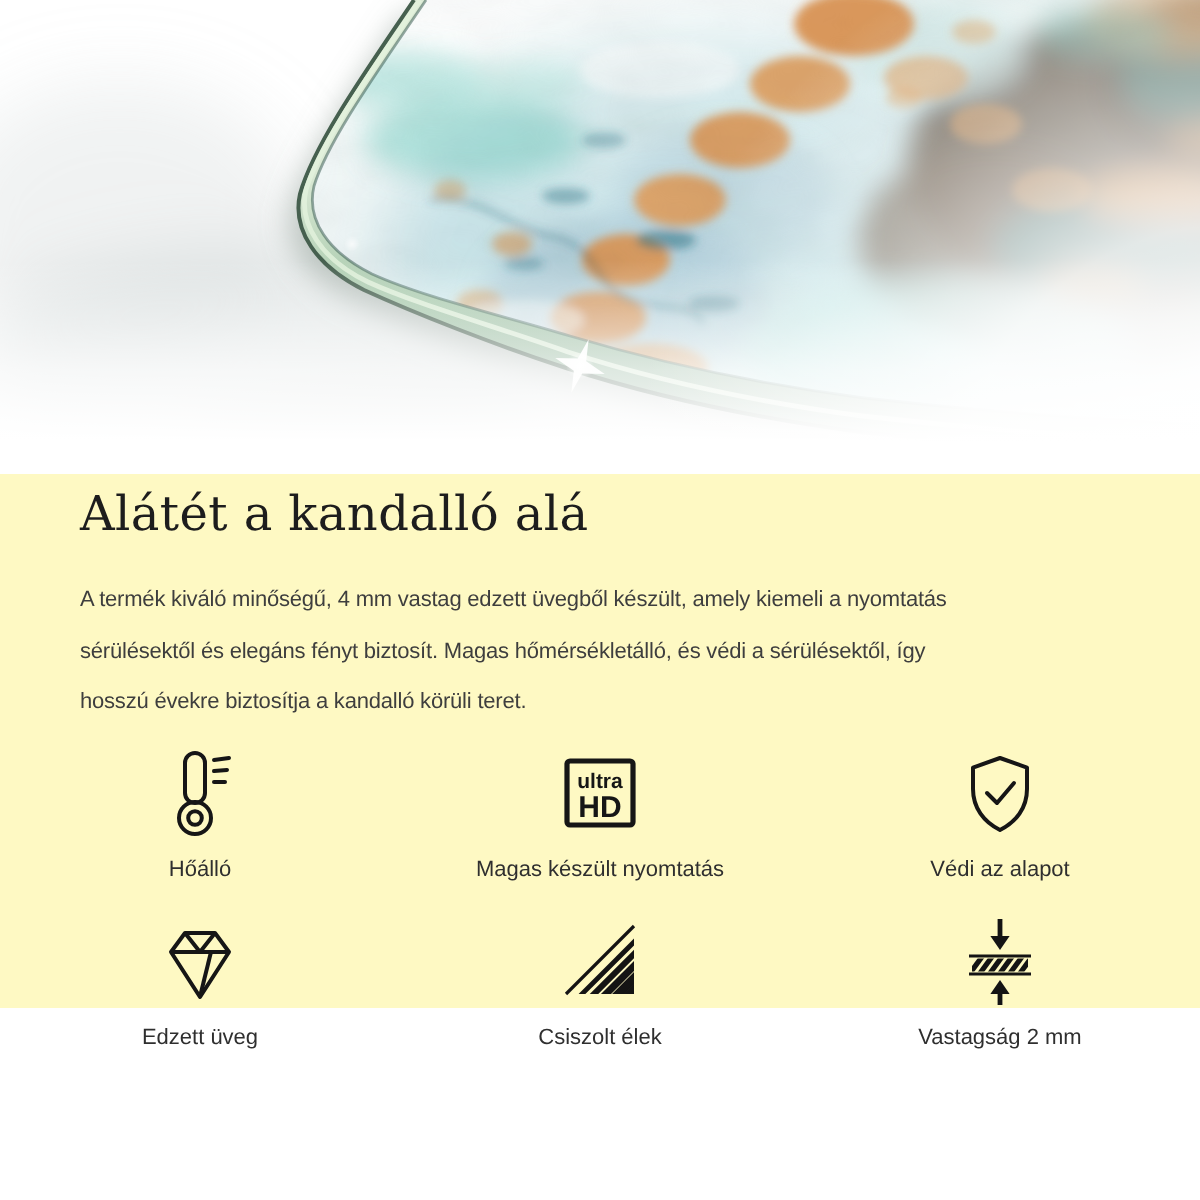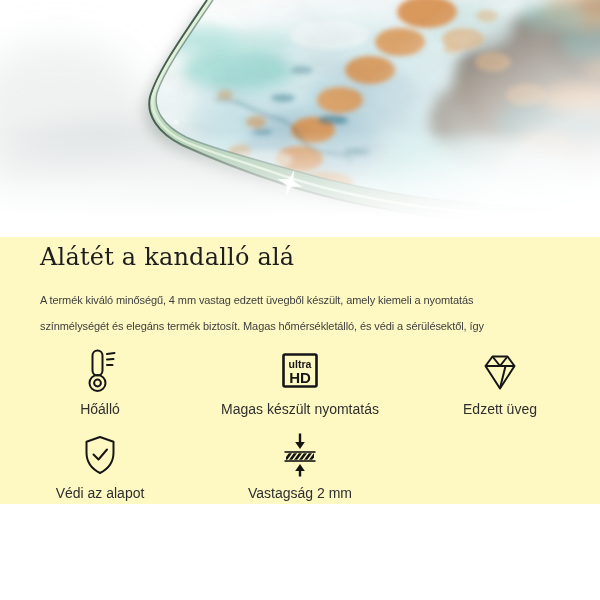--- a/index.html
+++ b/index.html
@@ -18,21 +18,21 @@
     margin:4px 0 0 0;letter-spacing:0.2px;
   }
   .body-text{margin-top:15px;font-size:11px;line-height:25.5px;color:#3e3e3e;letter-spacing:-0.1px;}
   .body-line{white-space:nowrap;}
   .features{
     width:600px;margin-top:8px;display:grid;
     grid-template-columns:200px 200px 200px;row-gap:14px;
   }
   .feature{display:flex;flex-direction:column;align-items:center;}
   .ficon{height:48px;display:flex;align-items:center;justify-content:center;}
-  .flabel{margin-top:6px;font-size:14px;line-height:16px;color:#2f2f2f;}
+  .flabel{margin-top:6px;font-size:11px;line-height:16px;color:#2f2f2f;}
   .icon-stroke{stroke:#161616;fill:none;stroke-width:2;}
 </style>
 </head>
 <body>
 
 <div class="page">
 
   <div class="hero">
     <svg width="600" height="237" viewBox="0 0 600 237">
       <defs>
@@ -162,21 +162,22 @@
       <rect width="600" height="237" fill="url(#fadeV)"></rect>
       <rect width="600" height="237" fill="url(#fadeCorner)"></rect>
     </svg>
   </div>
 
   <div class="content-text">
     <h1 class="headline"><span>Alátét a kandalló alá</span><br></h1>
 
     <div class="body-text">
       <div class="body-line">A termék kiváló minőségű, 4 mm vastag edzett üvegből készült, amely kiemeli a nyomtatás</div>
-      <div class="body-line">színmélységét és elegáns termék biztosít. Magas hőmérsékletálló, és védi a sérülésektől, így</div>
+      <div class="body-line">sérülésektől és elegáns fényt biztosít. Magas hőmérsékletálló, és védi a sérülésektől, így</div>
+      <div class="body-line">hosszú évekre biztosítja a kandalló körüli teret.</div>
     </div>
   </div>
 
   <div class="features">
 
     <div class="feature">
       <div class="ficon">
         <svg width="34" height="48" viewBox="0 0 34 48">
           <rect class="icon-stroke" x="9.5" y="3.5" width="10" height="25" rx="5"></rect>
           <circle class="icon-stroke" cx="14.5" cy="36" r="8"></circle>
@@ -195,40 +196,61 @@
           <rect x="5.5" y="5.5" width="33" height="32" rx="1.5" fill="none" stroke="#161616" stroke-width="2.6"></rect>
           <text x="22" y="19" text-anchor="middle" font-family="Liberation Sans, sans-serif" font-size="10.5" font-weight="700" fill="#161616">ultra</text>
           <text x="22" y="33.5" text-anchor="middle" font-family="Liberation Sans, sans-serif" font-size="15" font-weight="700" fill="#161616">HD</text>
         </svg>
       </div>
       <div class="flabel">Magas készült nyomtatás</div>
     </div>
 
     <div class="feature">
       <div class="ficon">
+        <svg width="44" height="44" viewBox="0 0 44 44">
+          <path class="icon-stroke" stroke-width="2.1" stroke-linejoin="round" d="M22 4 L35.5 8.8 V19.5 C35.5 29 30 36 22 40 C14 36 8.5 29 8.5 19.5 V8.8 Z"></path>
+          <path class="icon-stroke" stroke-width="2.3" stroke-linecap="round" stroke-linejoin="round" d="M15.5 21.5 L20.5 26.5 L29 16.5"></path>
+        </svg>
+      </div>
+      <div class="flabel">Védi az alapot</div>
+    </div>
+
+    <div class="feature">
+      <div class="ficon">
         <svg width="46" height="44" viewBox="0 0 46 44">
           <path class="icon-stroke" stroke-linejoin="round" d="M8.5 17 L15.5 7.5 H30.5 L37.5 17 L23 39.5 Z"></path>
           <path class="icon-stroke" stroke-width="1.7" d="M8.5 17 H37.5"></path>
           <path class="icon-stroke" stroke-width="1.7" stroke-linejoin="round" d="M15.5 7.5 L23 17 L30.5 7.5"></path>
           <path class="icon-stroke" stroke-width="1.7" d="M28.5 17 L23.2 38.5"></path>
         </svg>
       </div>
       <div class="flabel">Edzett üveg</div>
     </div>
 
     <div class="feature">
       <div class="ficon">
         <svg width="44" height="44" viewBox="0 0 44 44">
-          <path class="icon-stroke" stroke-width="2.1" stroke-linejoin="round" d="M22 4 L35.5 8.8 V19.5 C35.5 29 30 36 22 40 C14 36 8.5 29 8.5 19.5 V8.8 Z"></path>
-          <path class="icon-stroke" stroke-width="2.3" stroke-linecap="round" stroke-linejoin="round" d="M15.5 21.5 L20.5 26.5 L29 16.5"></path>
-        </svg>
-      </div>
-      <div class="flabel">Védi az alapot</div>
-    </div>
-
+          <defs>
+              <clipPath id="triClip">
+                <polygon points="5,38 39,38 39,4"></polygon>
+              </clipPath>
+            </defs>
+          <line x1="5" y1="38" x2="39" y2="4" stroke="#141414" stroke-width="1.6"></line>
+          <g clip-path="url(#triClip)" stroke="#141414">
+            <line x1="7" y1="44" x2="44" y2="7" stroke-width="2.4"></line>
+            <line x1="13" y1="44" x2="44" y2="13" stroke-width="3"></line>
+            <line x1="19" y1="44" x2="44" y2="19" stroke-width="3.6"></line>
+            <line x1="25" y1="44" x2="44" y2="25" stroke-width="4.2"></line>
+            <line x1="31" y1="44" x2="44" y2="31" stroke-width="4.8"></line>
+            <line x1="37" y1="44" x2="44" y2="37" stroke-width="5.2"></line>
+          </g>
+        </svg>
+      </div>
+      <div class="flabel">Csiszolt élek</div>
+    </div>
 
     <div class="feature">
       <div class="ficon">
         <svg width="44" height="46" viewBox="0 0 44 46">
           <line x1="22" y1="1.5" x2="22" y2="10" stroke="#141414" stroke-width="2.4"></line>
           <path d="M22 17 L17.2 10 H26.8 Z" fill="#141414"></path>
           <line x1="6.5" y1="20" x2="37.5" y2="20" stroke="#141414" stroke-width="1.6"></line>
           <line x1="6.5" y1="29" x2="37.5" y2="29" stroke="#141414" stroke-width="1.6"></line>
           <defs>
               <clipPath id="barClip">

